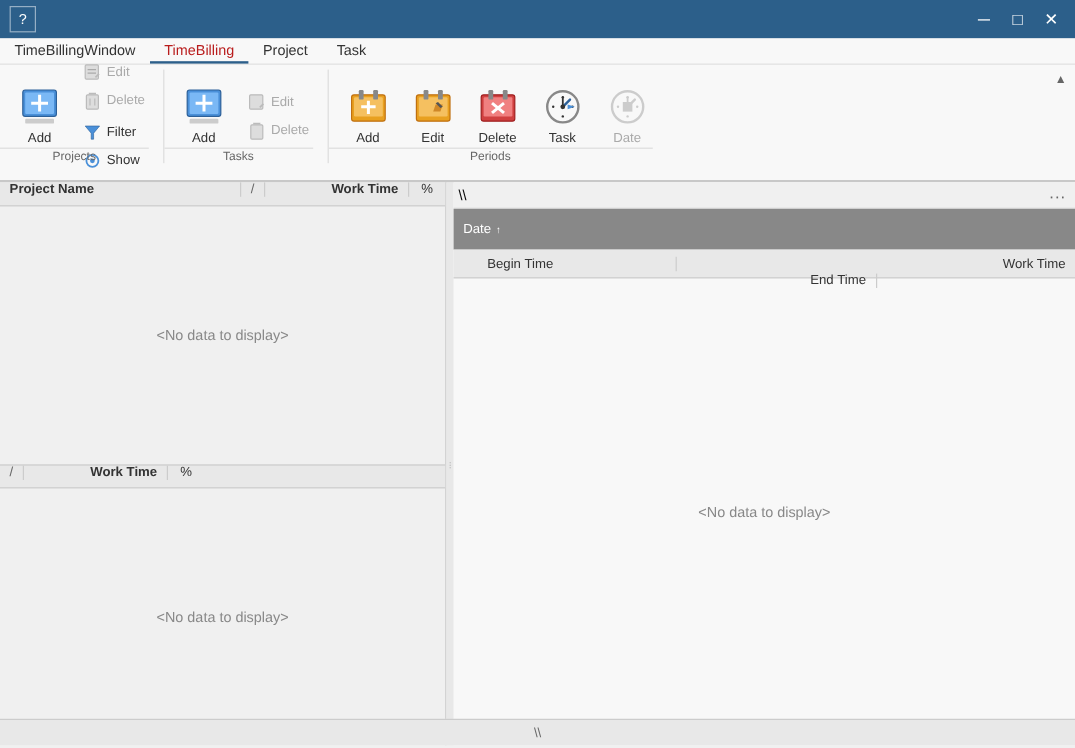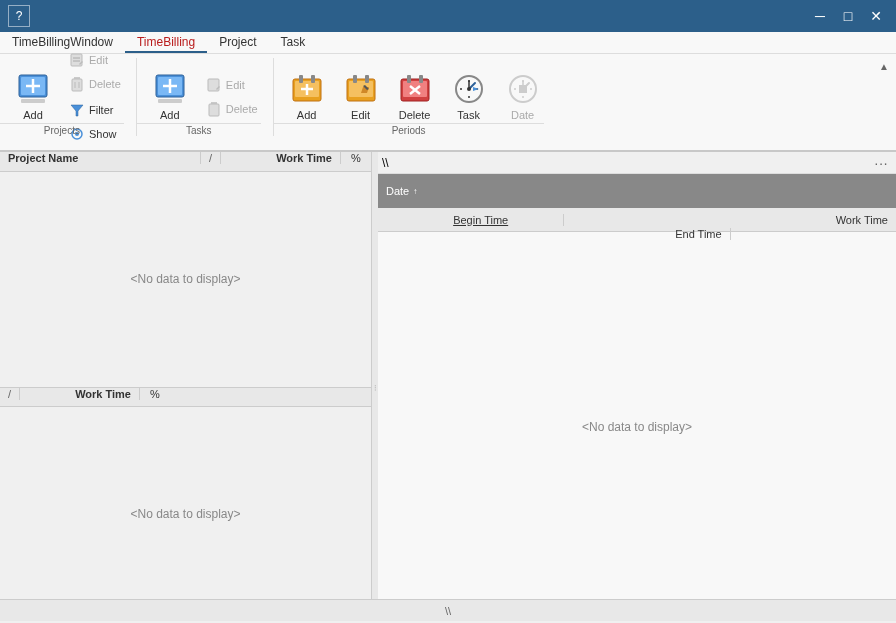--- a/index.html
+++ b/index.html
@@ -194,21 +194,21 @@
     .sort-icon { font-size: 8px; }
 
     .period-table-header {
       display: flex;
       background: #e8e8e8;
       border-bottom: 1px solid #ccc;
       height: 24px;
       align-items: center;
     }
     .row-num-col { width: 20px; text-align: center; font-size: 11px; color: #666; border-right: 1px solid #ccc; }
-    .begin-time-col { flex: 1; padding: 0 8px; font-size: 11px; color: #333; text-align: center; border-right: 1px solid #ccc; text-decoration: underline; }
+    .begin-time-col { flex: 1; padding: 0 8px; font-size: 11px; color: #333; text-align: left; border-right: 1px solid #ccc; }
     .end-time-col { flex: 1; padding: 0 8px; font-size: 11px; color: #333; text-align: right; border-right: 1px solid #ccc; margin-top: 28px; }
     .work-time-col { flex: 1; padding: 0 8px; font-size: 11px; color: #333; text-align: right; }
 
     .right-no-data {
       flex: 1;
       display: flex;
       align-items: center;
       justify-content: center;
       color: #888;
       font-size: 12px;

